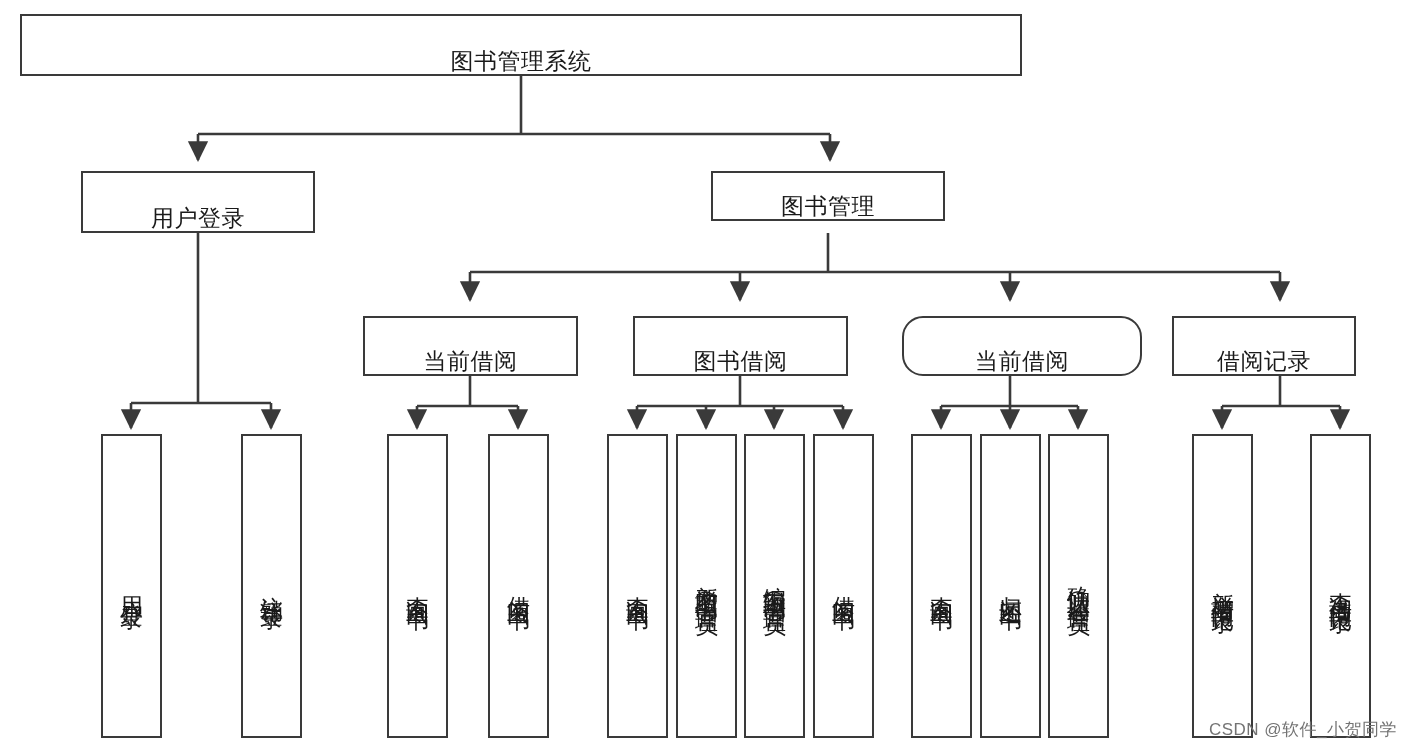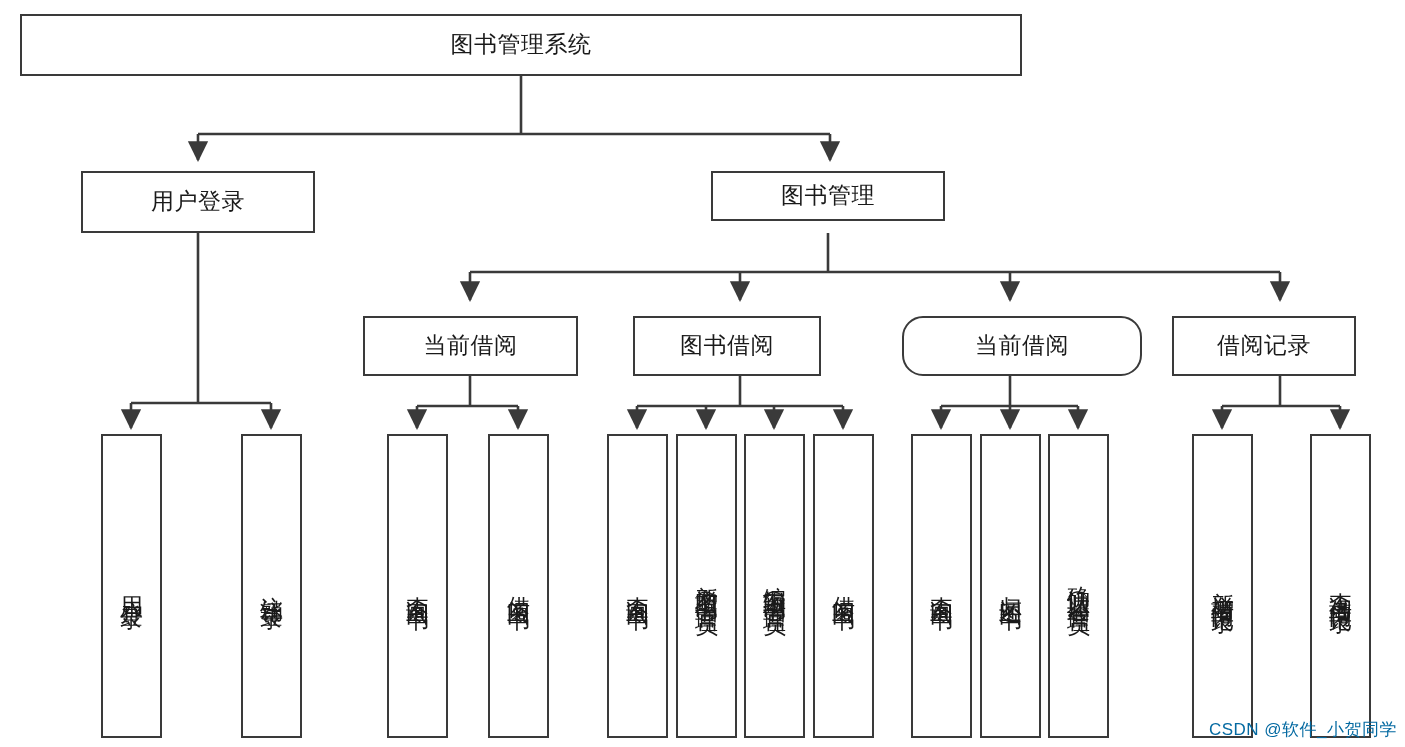--- a/index.html
+++ b/index.html
@@ -25,21 +25,21 @@
     top: 0;
     width: 1405px;
     height: 747px;
   }
   .node {
     position: absolute;
     box-sizing: border-box;
     background: #ffffff;
     border: 2.5px solid #3a3a3a;
     display: flex;
-    align-items: center;
+    align-items: flex-end;
     justify-content: center;
     color: #1a1a1a;
   }
   .node.horiz .node-label {
     font-size: 23px;
     line-height: 1.1;
     letter-spacing: 0.5px;
     white-space: nowrap;
   }
   .node.vert {
@@ -52,21 +52,21 @@
     font-size: 23px;
     letter-spacing: 4px;
     line-height: 1.0;
     white-space: nowrap;
   }
   #watermark {
     position: absolute;
     right: 8px;
     bottom: 6px;
     font-size: 17px;
-    color: #0369a1;
+    color: #737373;
     letter-spacing: 0.5px;
     white-space: nowrap;
     pointer-events: none;
   }
 </style>
 </head>
 <body>
 
 <div id="diagram-root">
 
@@ -127,21 +127,21 @@
   <div class="node horiz" style="left:81px; top:171px; width:234px; height:62px;">
     <span class="node-label">用户登录</span>
   </div>
   <div class="node horiz" style="left:711px; top:171px; width:234px; height:50px;">
     <span class="node-label">图书管理</span>
   </div>
 
   <div class="node horiz" style="left:363px; top:316px; width:215px; height:60px;">
     <span class="node-label">当前借阅</span>
   </div>
-  <div class="node horiz" style="left:633px; top:316px; width:188px; height:60px;">
+  <div class="node horiz" style="left:633px; top:316px; width:215px; height:60px;">
     <span class="node-label">图书借阅</span>
   </div>
   <div class="node horiz" style="left:902px; top:316px; width:240px; height:60px;border-radius:21px;">
     <span class="node-label">当前借阅</span>
   </div>
   <div class="node horiz" style="left:1172px; top:316px; width:184px; height:60px;">
     <span class="node-label">借阅记录</span>
   </div>
 
   <div class="node vert" style="left:101px; top:434px; width:61px; height:304px;">

